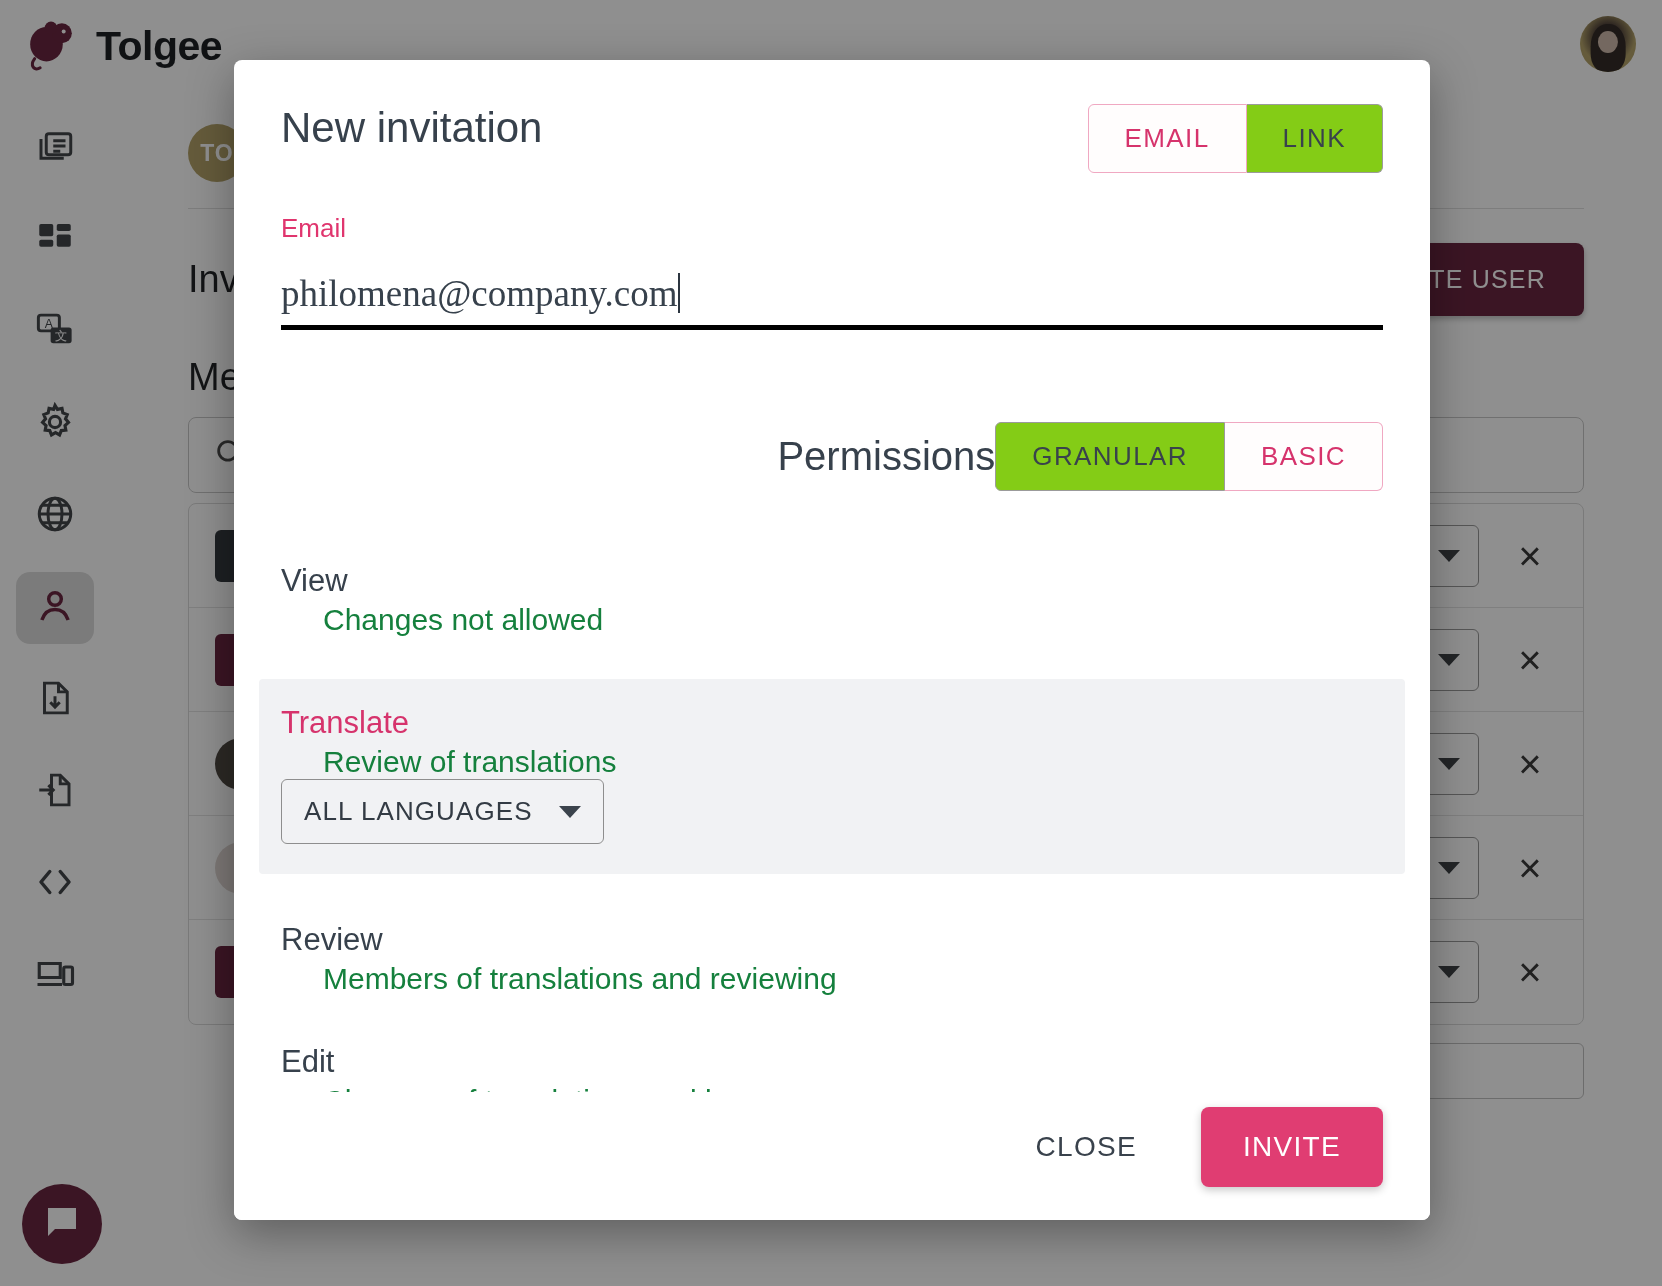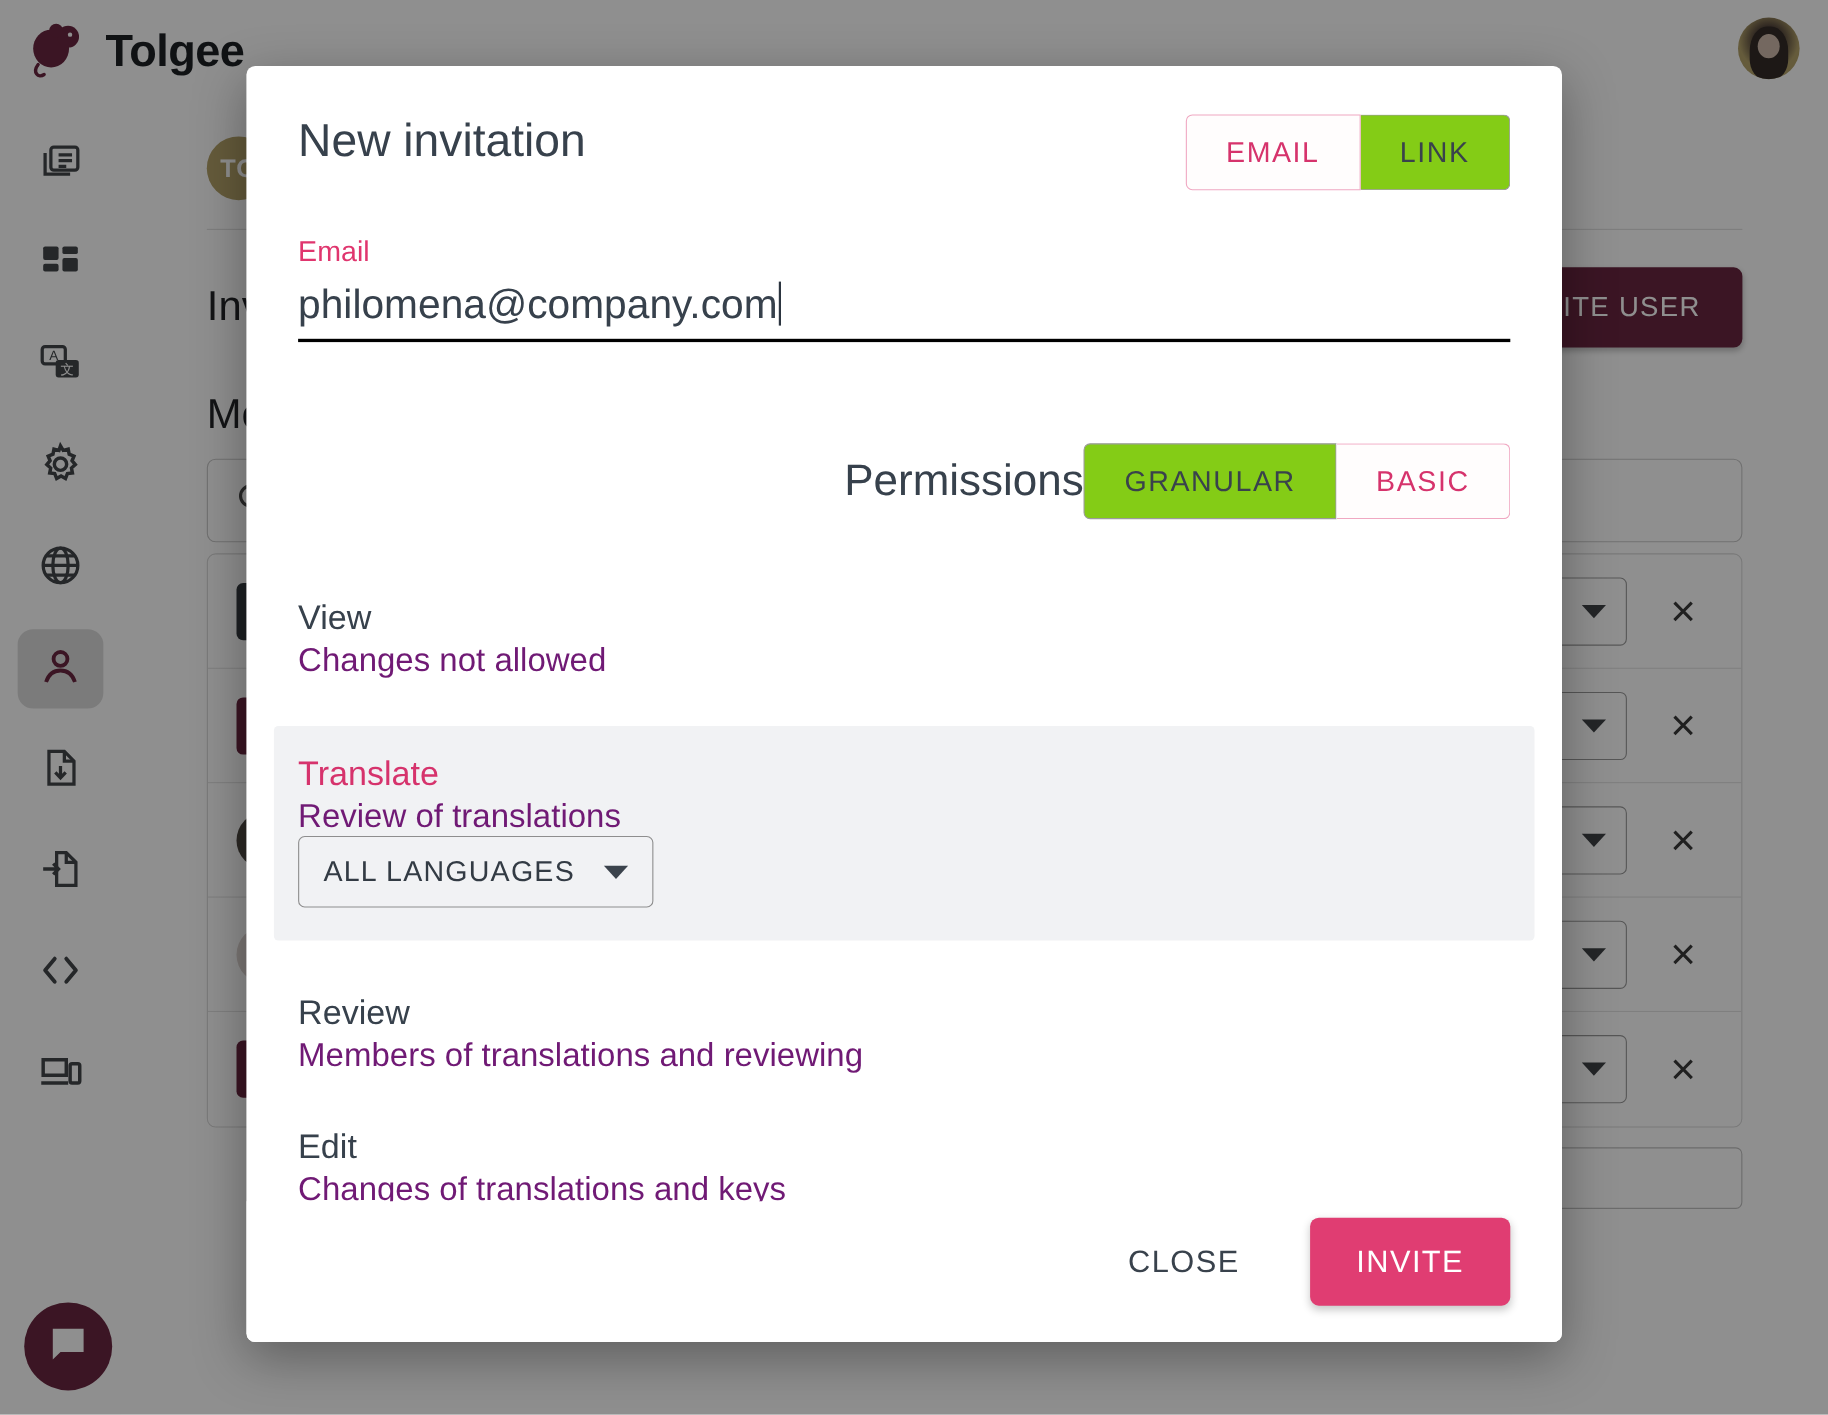--- a/index.html
+++ b/index.html
@@ -127,21 +127,21 @@
   }
   .m-x { width: 54px; text-align: center; font-size: 40px; color: #3a3a3a; line-height: 1; }
   .pager {
     margin: 18px 44px 0; display: flex; justify-content: flex-end;
   }
   .pager-box { width: 200px; height: 56px; border: 1px solid #c0c0c0; border-radius: 6px; }
 
   
   #modal {
     position: absolute; z-index: 60;
-    left: 224px; top: 60px; width: 1196px; height: 1160px;
+    left: 234px; top: 60px; width: 1196px; height: 1160px;
     background: #fff; border-radius: 8px;
     box-shadow: 0 14px 46px rgba(0,0,0,.34);
     display: flex; flex-direction: column;
     overflow: hidden;
   }
   .modal-scroll {
     flex: 1 1 auto; overflow: hidden; position: relative;
     padding: 44px 47px 0;
   }
   .modal-head {
@@ -158,23 +158,24 @@
   .tg-btn:first-child { border-radius: 6px 0 0 6px; }
   .tg-btn:last-child { border-radius: 0 6px 6px 0; border-left: none; }
   .tg-btn.sel {
     color: #d6336c; border-color: #f0a8c2;
     background: #fffdfd; position: relative; z-index: 2;
   }
 
   .field { margin-top: 40px; }
   .field-label { font-size: 26px; color: #e0356e; }
   .field-input-line {
-    position: relative; margin-top: 12px;
-    border-bottom: 3px solid #000000;
+    position: relative; margin-top: 28px;
+    border-bottom: 5px solid #000000;
     padding-bottom: 10px;
+    font-family: Liberation Serif, serif;
   }
   .field-value {
     font-size: 37px; color: #37414c; display: inline-block;
   }
   .caret {
     display: inline-block; width: 2px; height: 40px;
     background: #2c3540; vertical-align: -7px; margin-left: 1px;
   }
 
   .perm-head {
@@ -184,21 +185,21 @@
   .perm-title { font-size: 40px; color: #37414c; }
 
   .perm-list { margin-top: 66px; }
   .perm-item { padding: 6px 0 0; }
   .perm-item.sel {
     background: #f1f2f4; border-radius: 4px;
     margin: 0 -22px; padding: 26px 22px 30px;
   }
   .perm-name { font-size: 31px; color: #37414c; margin-bottom: 4px; }
   .perm-item.sel .perm-name { color: #d6336c; }
-  .perm-desc { font-size: 30px; color: #701a75; }
+  .perm-desc { font-size: 30px; color: #15803d; margin-left: 42px; }
   .perm-gap { height: 42px; }
 
   .lang-select {
     display: inline-flex; align-items: center; gap: 26px;
     border: 1px solid #8e8e8e; border-radius: 6px;
     padding: 16px 22px; font-size: 26px; letter-spacing: 1.1px; color: #333b44;
   }
   .caret-down {
     width: 0; height: 0;
     border-left: 11px solid transparent; border-right: 11px solid transparent;

